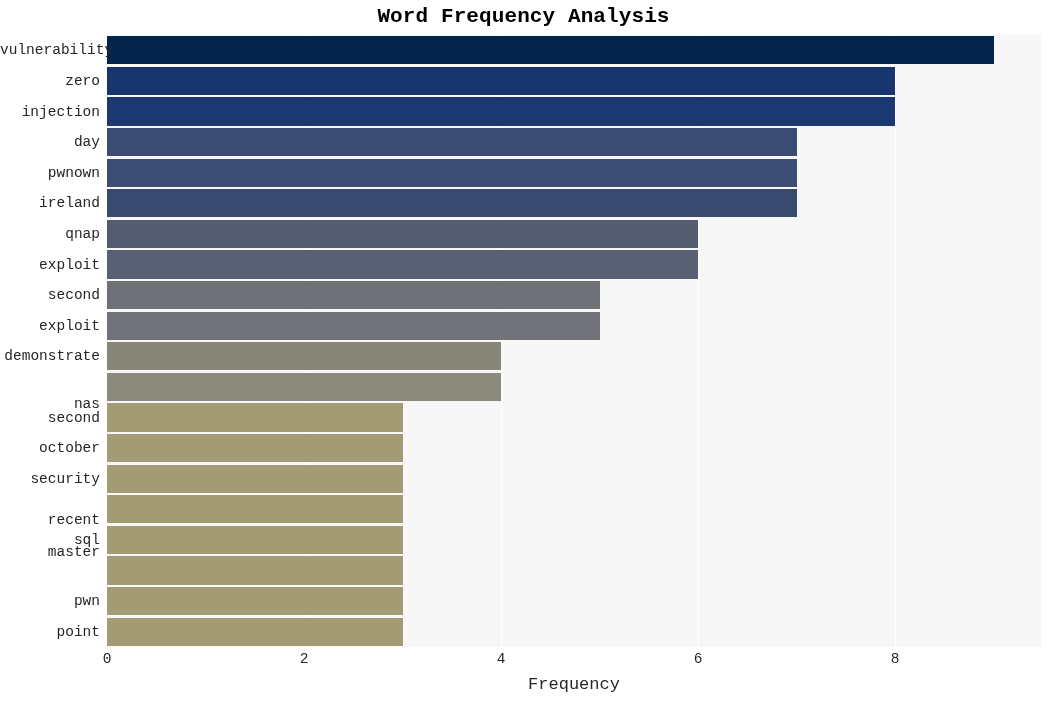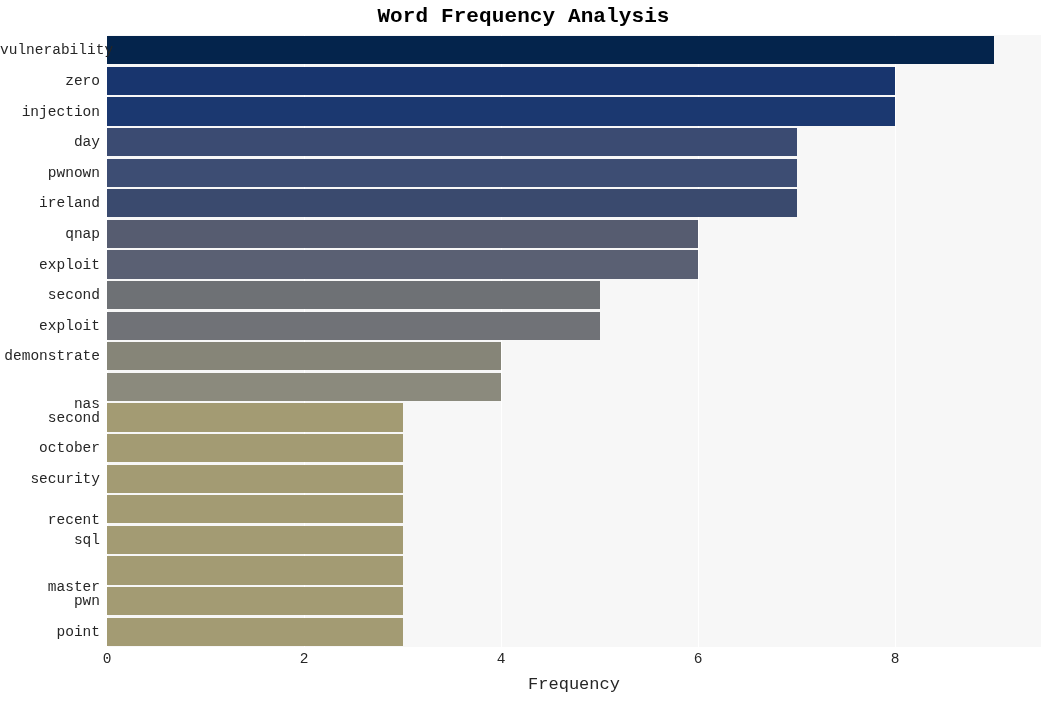--- a/index.html
+++ b/index.html
@@ -212,21 +212,21 @@
       <div class="ylabel" style="top: 222.5px;">exploit</div>
       <div class="ylabel" style="top: 253.1px;">second</div>
       <div class="ylabel" style="top: 283.7px;">exploit</div>
       <div class="ylabel" style="top: 314.3px;">demonstrate</div>
       <div class="ylabel" style="top: 362px;">nas</div>
       <div class="ylabel" style="top: 375.5px; padding-left: 44px;">second</div>
       <div class="ylabel" style="top: 406.1px;">october</div>
       <div class="ylabel" style="top: 436.7px;">security</div>
       <div class="ylabel" style="top: 478px; margin-left: 20px;">recent</div>
       <div class="ylabel" style="top: 497.9px;">sql</div>
-      <div class="ylabel" style="top: 545px;">master</div>
+      <div class="ylabel" style="top: 510px;">master</div>
       <div class="ylabel" style="top: 559.1px; margin-left: 46px;">pwn</div>
       <div class="ylabel" style="top: 589.7px;">point</div>
     </div>
 
   <div id="xlabels">
       <div class="xlabel" style="left: 107px;">0</div>
       <div class="xlabel" style="left: 304.046px;">2</div>
       <div class="xlabel" style="left: 501.093px;">4</div>
       <div class="xlabel" style="left: 698.139px;">6</div>
       <div class="xlabel" style="left: 895.186px;">8</div>

